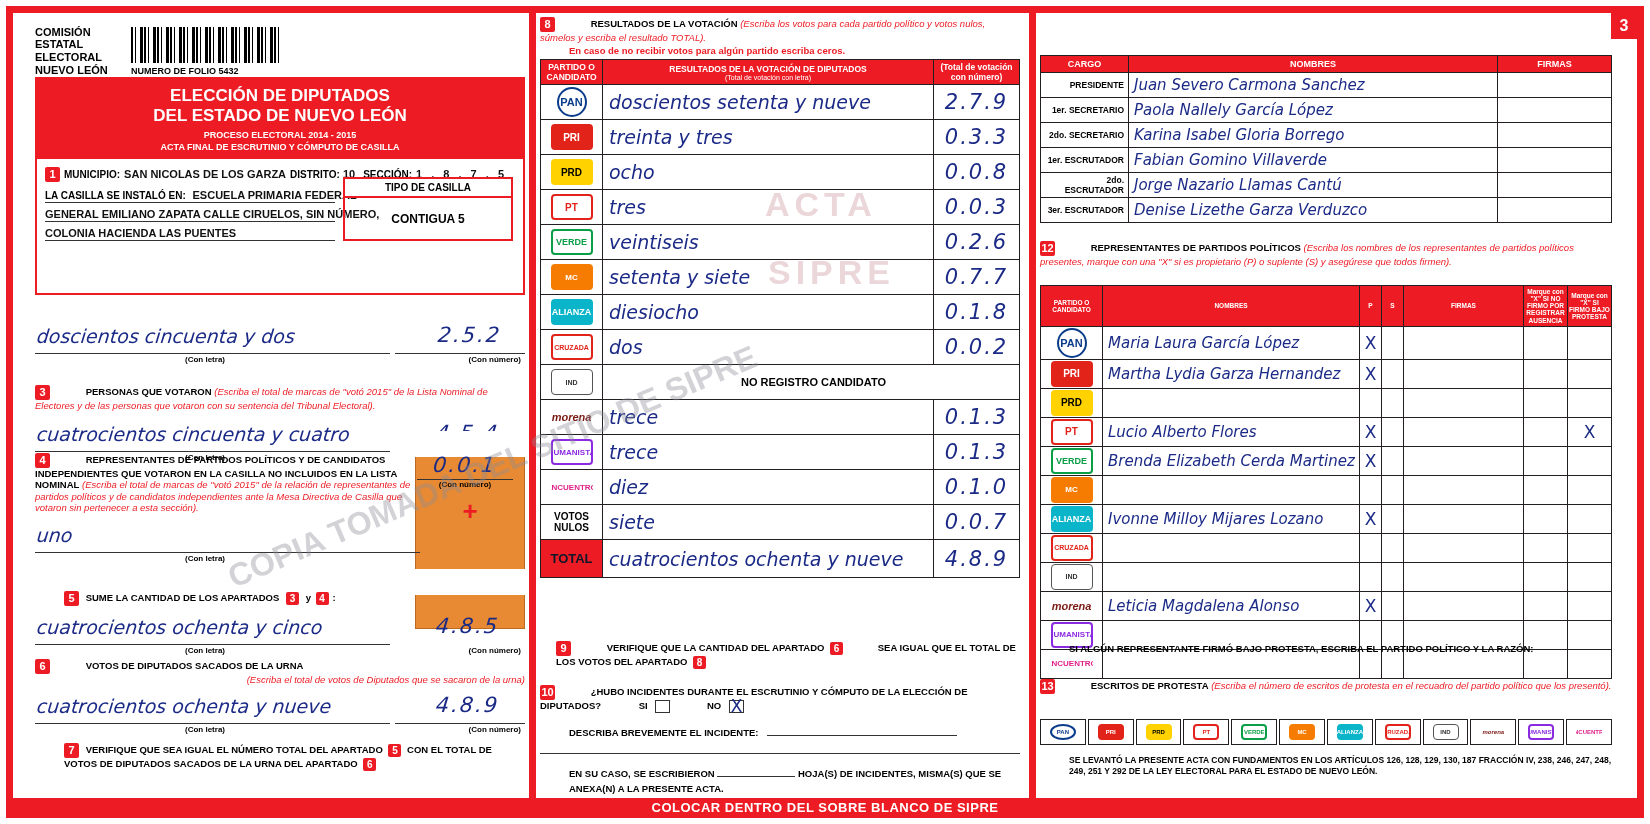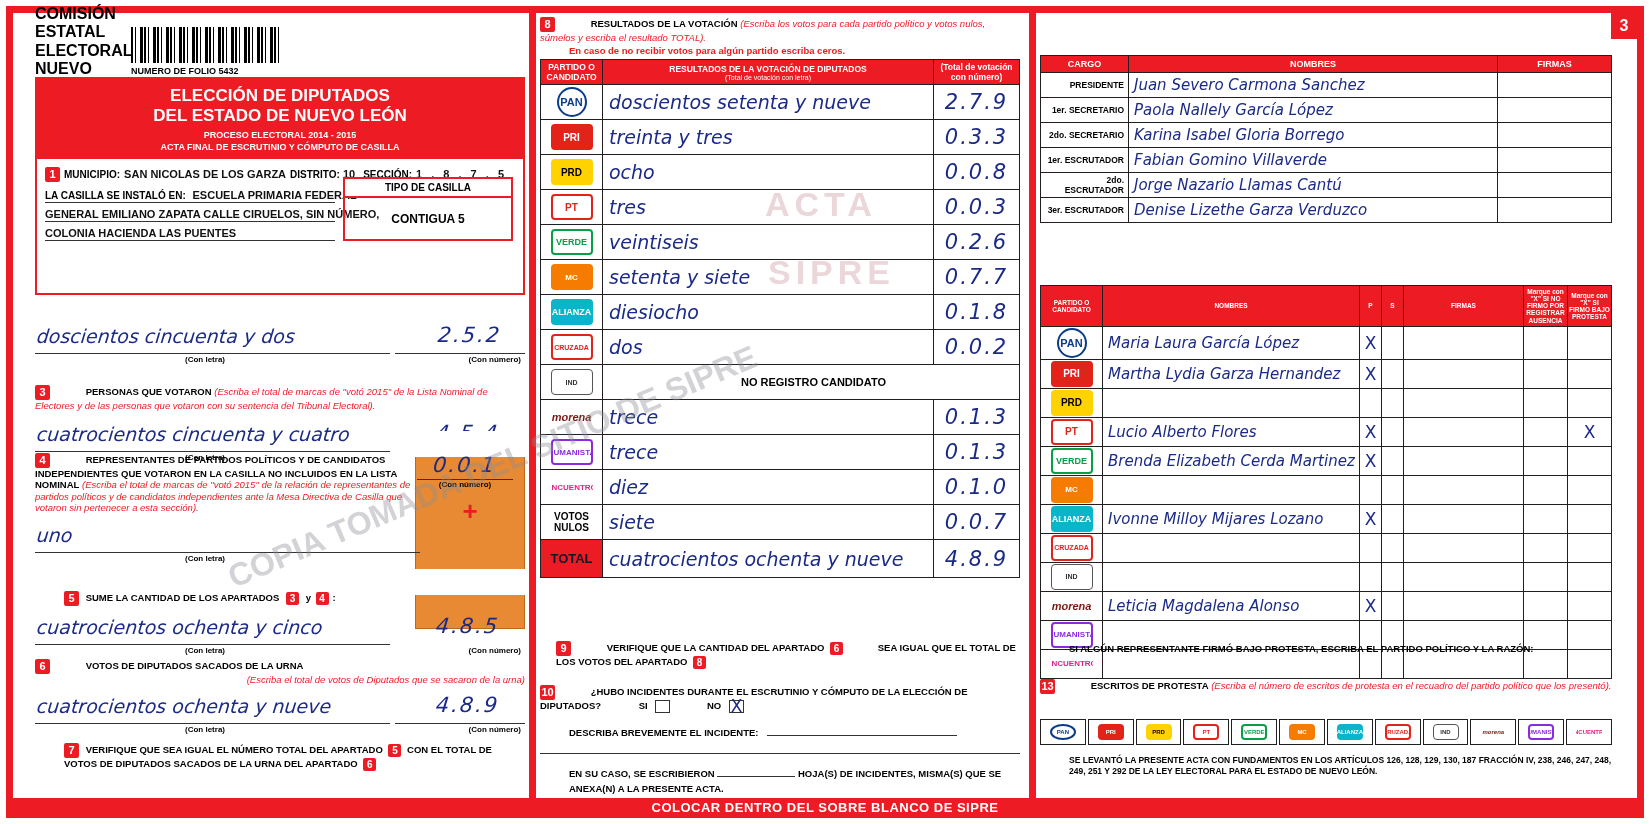--- a/index.html
+++ b/index.html
@@ -120,21 +120,21 @@
 
 <div id="sheet">
   <div class="frame"></div>
 
   <div class="vsep" style="left:529px;"></div>
   <div class="vsep" style="left:1029px;"></div>
 
   <div class="panel" id="left">
 
     <div style="position:absolute; left:22px; top:12px; width:490px; height:52px; display:flex; align-items:center;">
-      <div style="font-size:16px; font-weight:bold; line-height:1.15; width:82px;">
+      <div style="font-size:11px; font-weight:bold; line-height:1.15; width:82px;">
         <div>COMISIÓN</div>
         <div>ESTATAL</div>
         <div>ELECTORAL</div>
         <div>NUEVO LEÓN</div>
       </div>
       <div style="margin-left:14px;">
         <div class="barcode"></div>
         <div style="font-size:9px; font-weight:bold; margin-top:3px;">NUMERO DE FOLIO 5432</div>
       </div>
     </div>
@@ -461,20 +461,25 @@
             <td></td>
           </tr>
           <tr>
             <td class="mcargo">3er. ESCRUTADOR</td>
             <td style="height:25px;padding-left:5px;"><span class="hand sm">Denise Lizethe Garza Verduzco</span></td>
             <td></td>
           </tr>
         </tbody>
     </table>
 
+    <div class="small" style="position:absolute; left:0; top:228px; width:572px;">
+      <span class="numbox">12</span>
+      <span class="bold">REPRESENTANTES DE PARTIDOS POLÍTICOS</span>
+      <span class="red ital">(Escriba los nombres de los representantes de partidos políticos presentes, marque con una "X" si es propietario (P) o suplente (S) y asegúrese que todos firmen).</span>
+    </div>
 
     <table class="mesa" style="position:absolute; left:0; top:272px; width:572px;">
       <thead>
         <tr>
           <th class="rep-head" style="width:62px;">PARTIDO O CANDIDATO</th>
           <th class="rep-head">NOMBRES</th>
           <th class="rep-head" style="width:22px;">P</th>
           <th class="rep-head" style="width:22px;">S</th>
           <th class="rep-head" style="width:120px;">FIRMAS</th>
           <th class="rep-head" style="width:44px;">Marque con "X" SI NO FIRMO POR REGISTRAR AUSENCIA</th>

